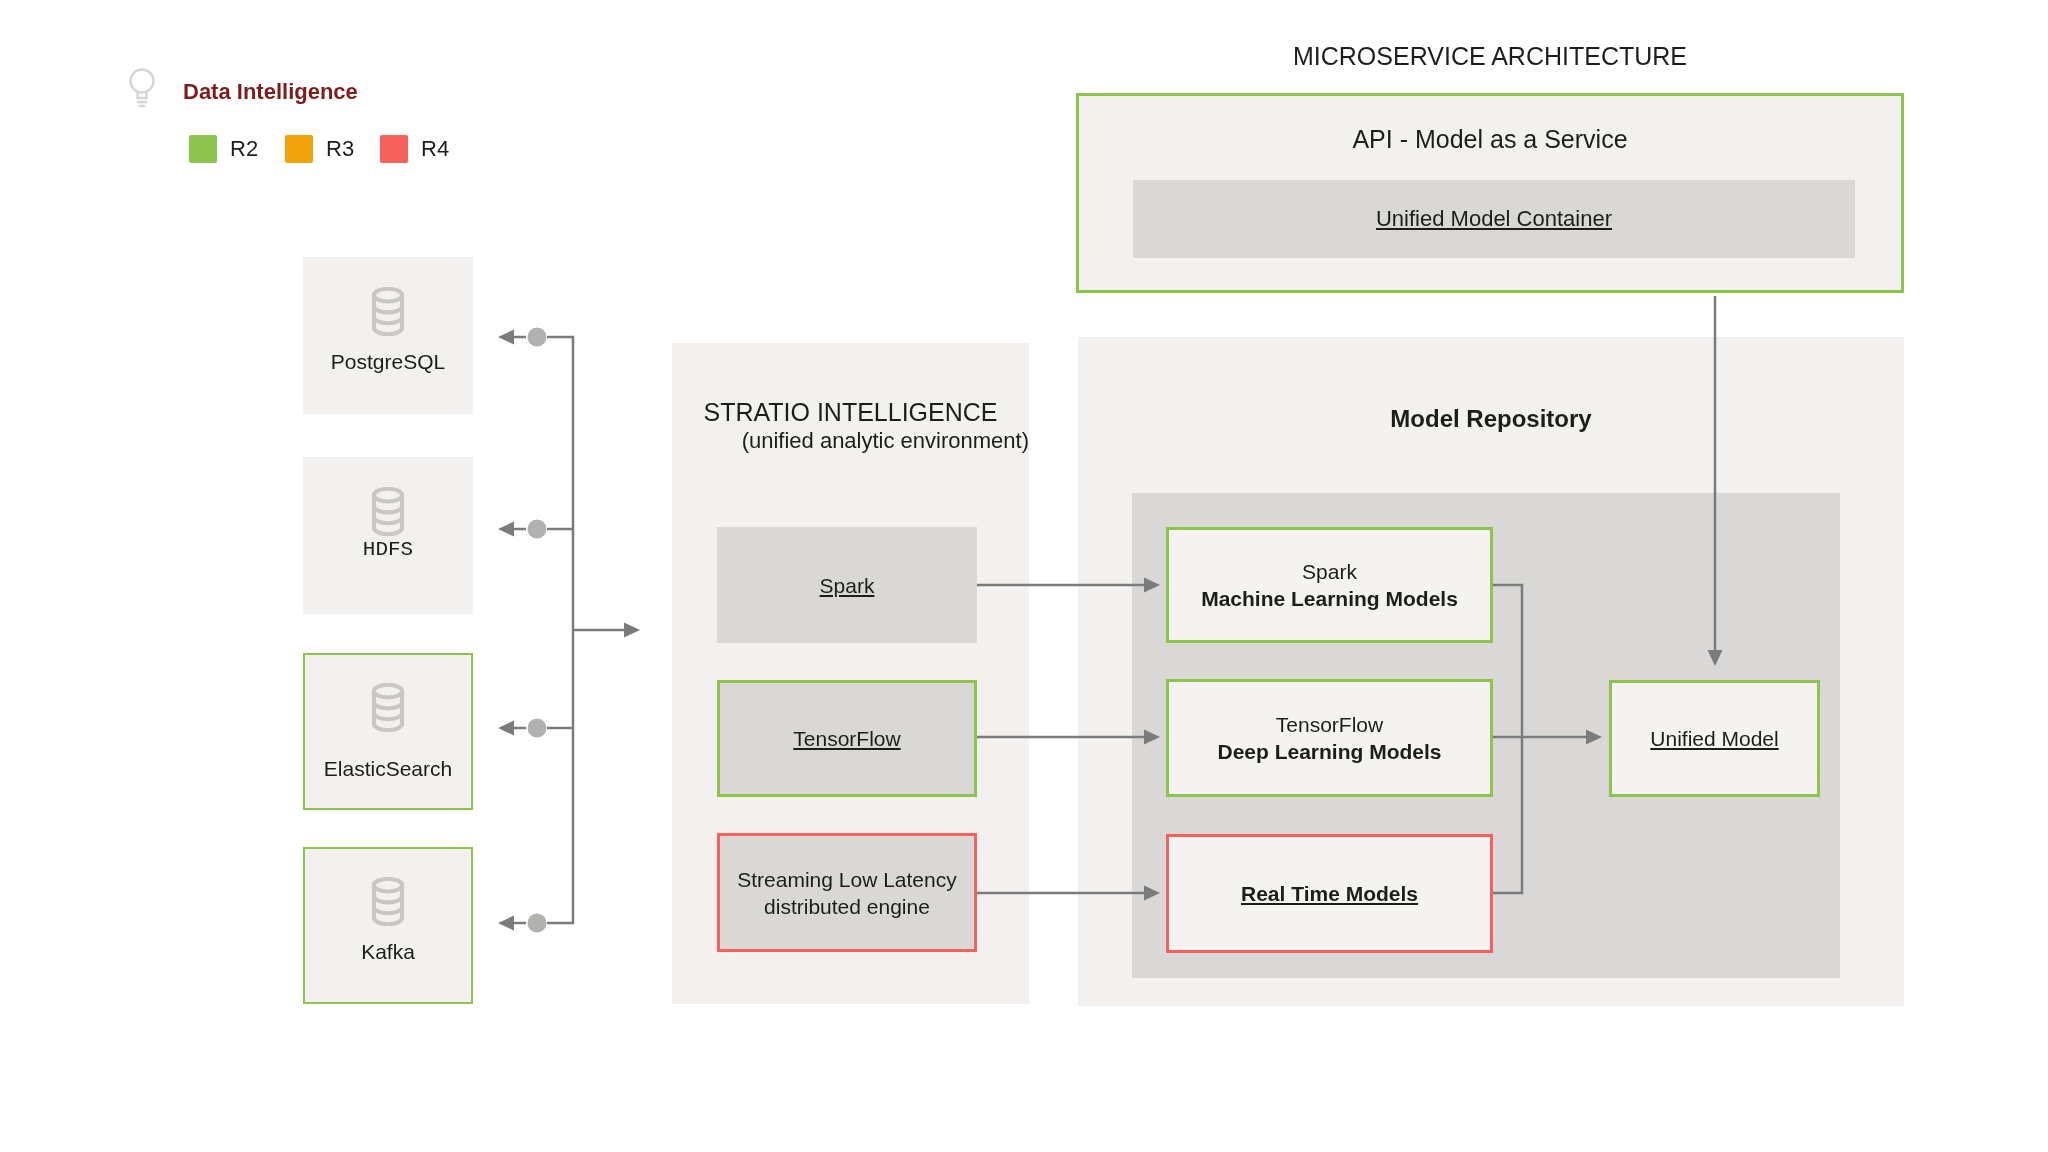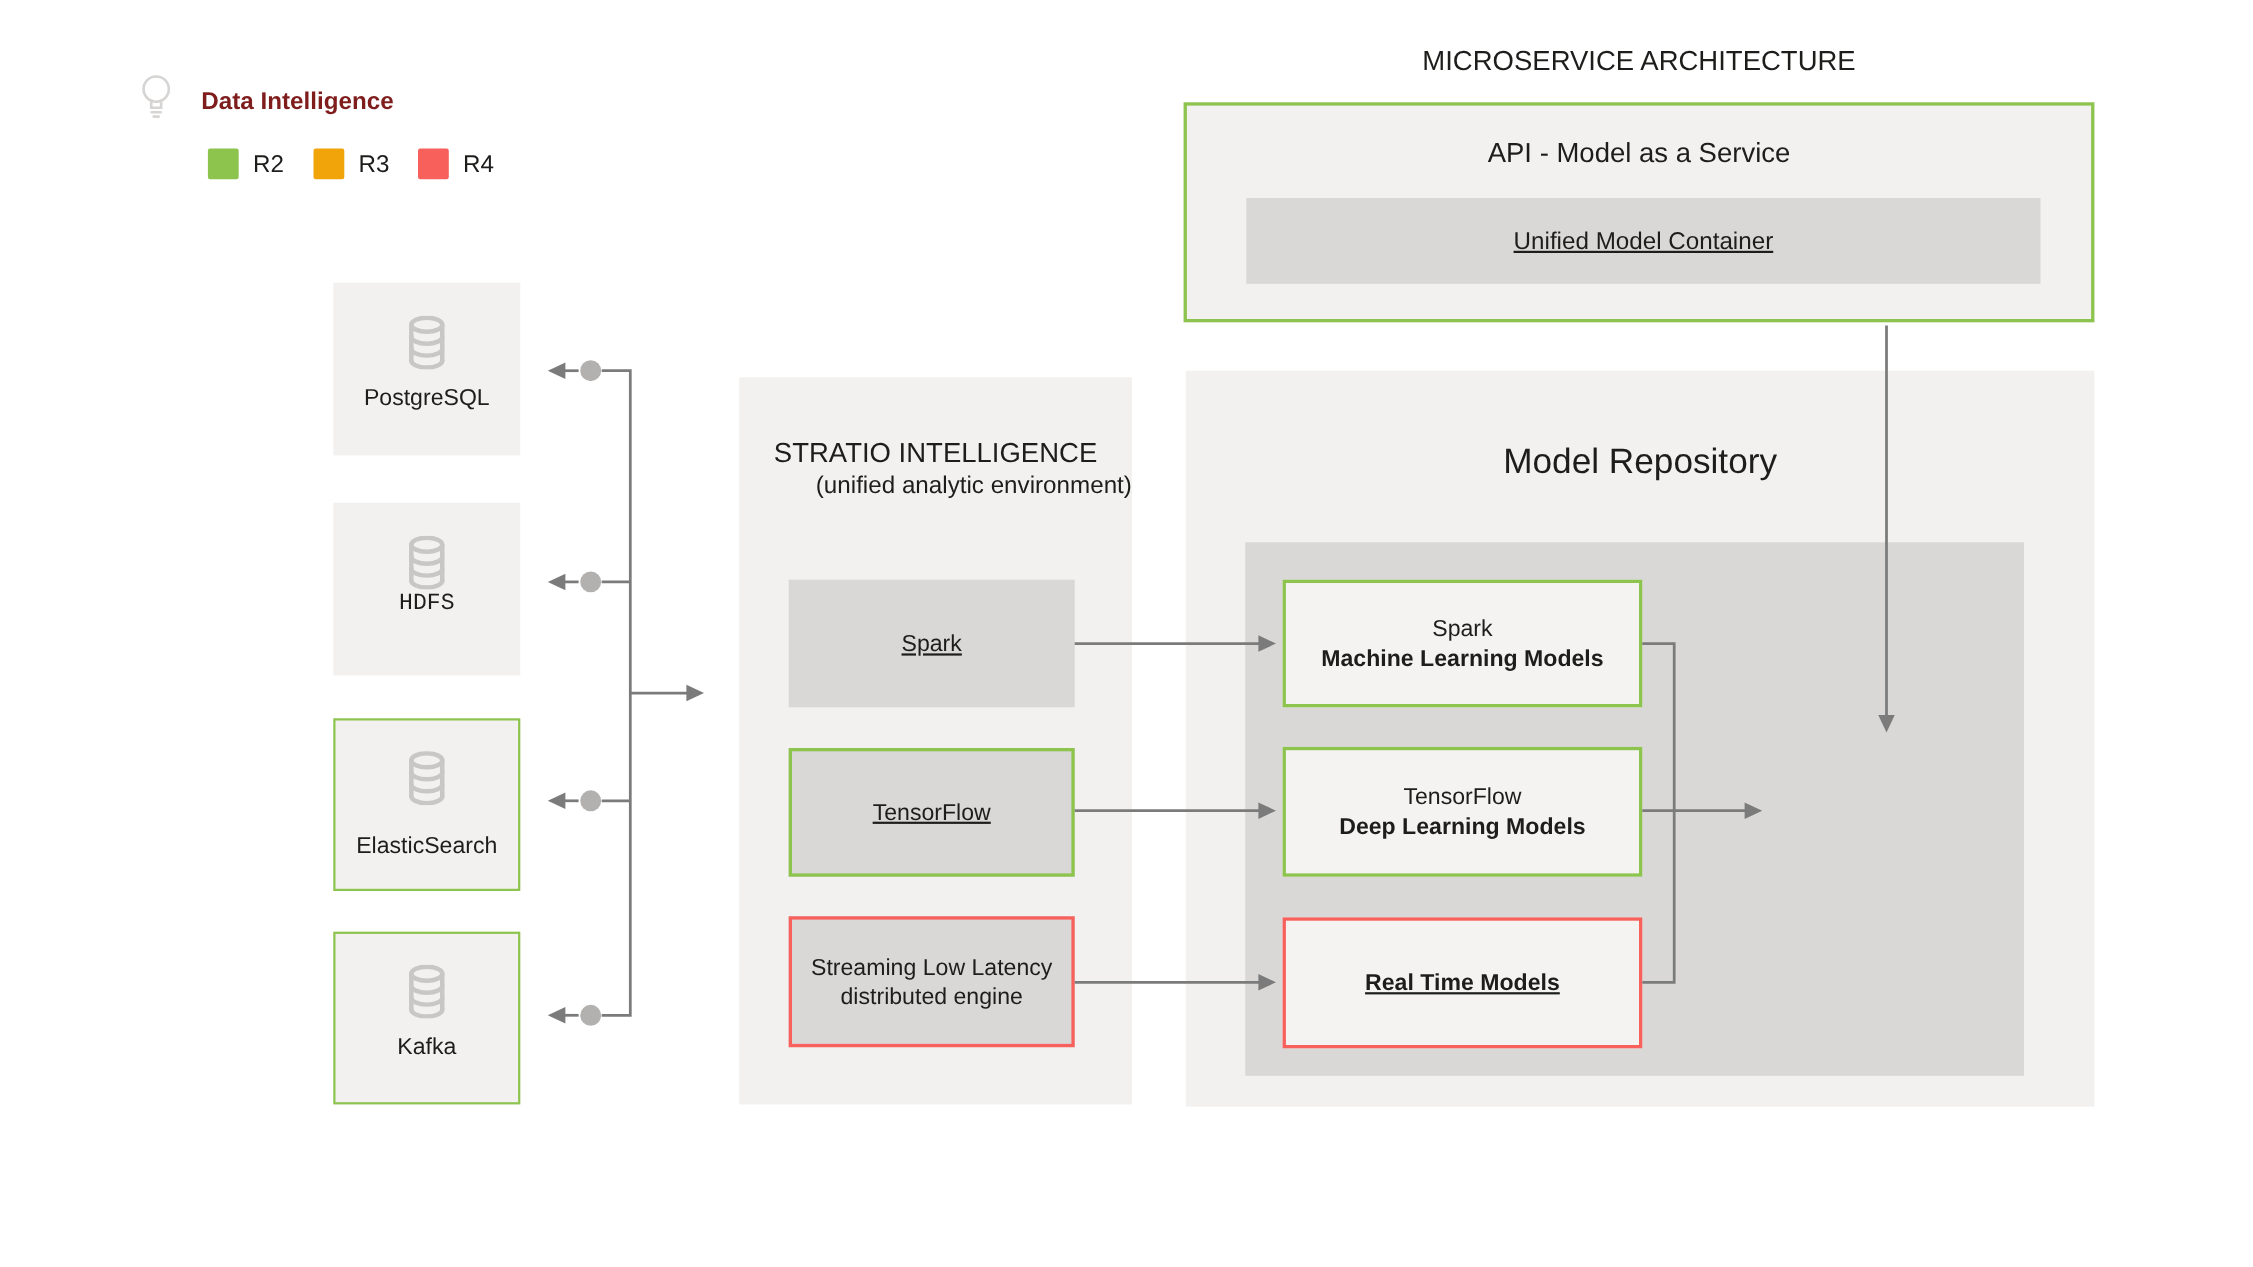--- a/index.html
+++ b/index.html
@@ -12,21 +12,21 @@
   .panel{background:#f2f1ef;}
   .graybox{background:#d9d8d6;}
   .litebox{background:#f4f3f1;}
   .b-green{border:3px solid #8dc44e;}
   .b-green-thin{border:2px solid #8dc44e;}
   .b-red{border:3px solid #f8605c;}
   .center{display:flex;align-items:center;justify-content:center;text-align:right;text-decoration:underline;}
   .col{display:flex;flex-direction:column;align-items:center;text-align:center;}
   .t-title{font-size:22px;font-weight:bold;line-height:38px;color:#7f1d1d;}
   .t-heading{font-size:25px;line-height:30px;}
-  .t-heading-lg{font-size:32px;line-height:32px;}
+  .t-heading-lg{font-size:24px;line-height:32px;font-weight:bold;}
   .t-sub{font-size:22px;line-height:28px;}
   .t-box{font-size:21px;line-height:27px;}
   .t-strip{font-size:22px;}
   .bold{font-weight:bold;}
   .legend-item{position:absolute;top:135px;display:flex;align-items:center;}
   .legend-swatch{width:28px;height:28px;border-radius:2px;flex:0 0 auto;}
   .legend-label{margin-left:13px;font-size:22px;line-height:28px;}
   svg.connectors{position:absolute;left:0;top:0;z-index:6;pointer-events:none;}
   .line{stroke:#7b7b7b;stroke-width:2.5;fill:none;}
   .head{fill:#7b7b7b;stroke:none;}
@@ -144,20 +144,23 @@
 
     <div class="abs litebox col b-green t-box" style="left:88px;top:342px;width:327px;height:118px;justify-content:center;">
       <span>TensorFlow</span>
       <span class="bold">Deep Learning Models</span>
     </div>
 
     <div class="abs litebox center b-red t-box" style="left:88px;top:497px;width:327px;height:119px;">
       <span class="bold">Real Time Models</span>
     </div>
 
+    <div class="abs litebox center b-green t-box" style="left:531px;top:343px;width:211px;height:117px;">
+      <span>Unified Model</span>
+    </div>
   </div>
 
   <svg class="connectors" width="2048" height="1152" viewBox="0 0 2048 1152">
 
     <g>
       <path class="line" d="M547 337 H573 V923 H547 M547 529 H573 M547 728 H573"></path>
     </g>
 
     <g>
       <path class="line" d="M512 337 H526"></path>

